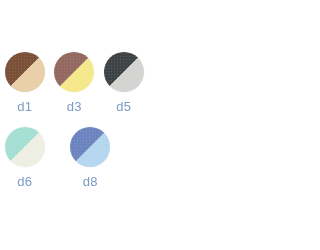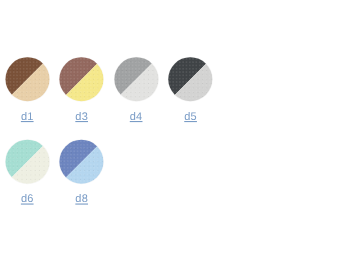--- a/index.html
+++ b/index.html
@@ -24,21 +24,21 @@
   .swatch-row {
     position: absolute;
     left: 0;
     width: 250px;
     height: 75px;
     display: flex;
     flex-direction: row;
     align-items: flex-start;
   }
   #row-1 { top: 52px; }
-  #row-2 { top: 127px; }
+  #row-2 { top: 127px; gap: 16px; }
 
   .swatch-cell {
     width: 49.5px;
     display: flex;
     flex-direction: column;
     align-items: center;
   }
   .swatch-disc {
     width: 40px;
     height: 40px;
@@ -70,24 +70,23 @@
     background-image:
       radial-gradient(rgba(255,255,255,0.13) 0.5px, transparent 0.6px),
       radial-gradient(rgba(0,0,0,0.07) 0.5px, transparent 0.6px);
     background-size: 3px 3px, 4px 4px;
     background-position: 0 0, 1px 2px;
     border-radius: 50%;
     pointer-events: none;
   }
   .swatch-label {
     margin-top: 9px;
-    font-size: 10px;
+    font-size: 13px;
     line-height: 11px;
     color: #7a9cc6;
-    text-decoration: underline;
     letter-spacing: 0.2px;
     cursor: pointer;
     font-family: "Liberation Sans", sans-serif;
   }
 </style>
 </head>
 <body style="background: rgb(255, 255, 255);">
 
 <div id="swatch-grid">
 
@@ -100,28 +99,20 @@
       </span>
       <span class="swatch-label" style="color: rgb(122, 156, 198);">d1</span>
     </div>
     <div class="swatch-cell">
       <span class="swatch-disc">
         <span class="half-a" style="background: rgb(147, 104, 94);"></span>
         <span class="half-b" style="background: rgb(245, 232, 138);"></span>
         <span class="swatch-grain"></span>
       </span>
       <span class="swatch-label" style="color: rgb(122, 156, 198);">d3</span>
-    </div>
-    <div class="swatch-cell">
-      <span class="swatch-disc">
-        <span class="half-a" style="background: rgb(160, 162, 163);"></span>
-        <span class="half-b" style="background: rgb(226, 226, 224);"></span>
-        <span class="swatch-grain"></span>
-      </span>
-      <span class="swatch-label" style="color: rgb(122, 156, 198);">d4</span>
     </div>
     <div class="swatch-cell">
       <span class="swatch-disc">
         <span class="half-a" style="background: rgb(63, 67, 70);"></span>
         <span class="half-b" style="background: rgb(211, 211, 210);"></span>
         <span class="swatch-grain"></span>
       </span>
       <span class="swatch-label" style="color: rgb(122, 156, 198);">d5</span>
     </div>
   </div>

